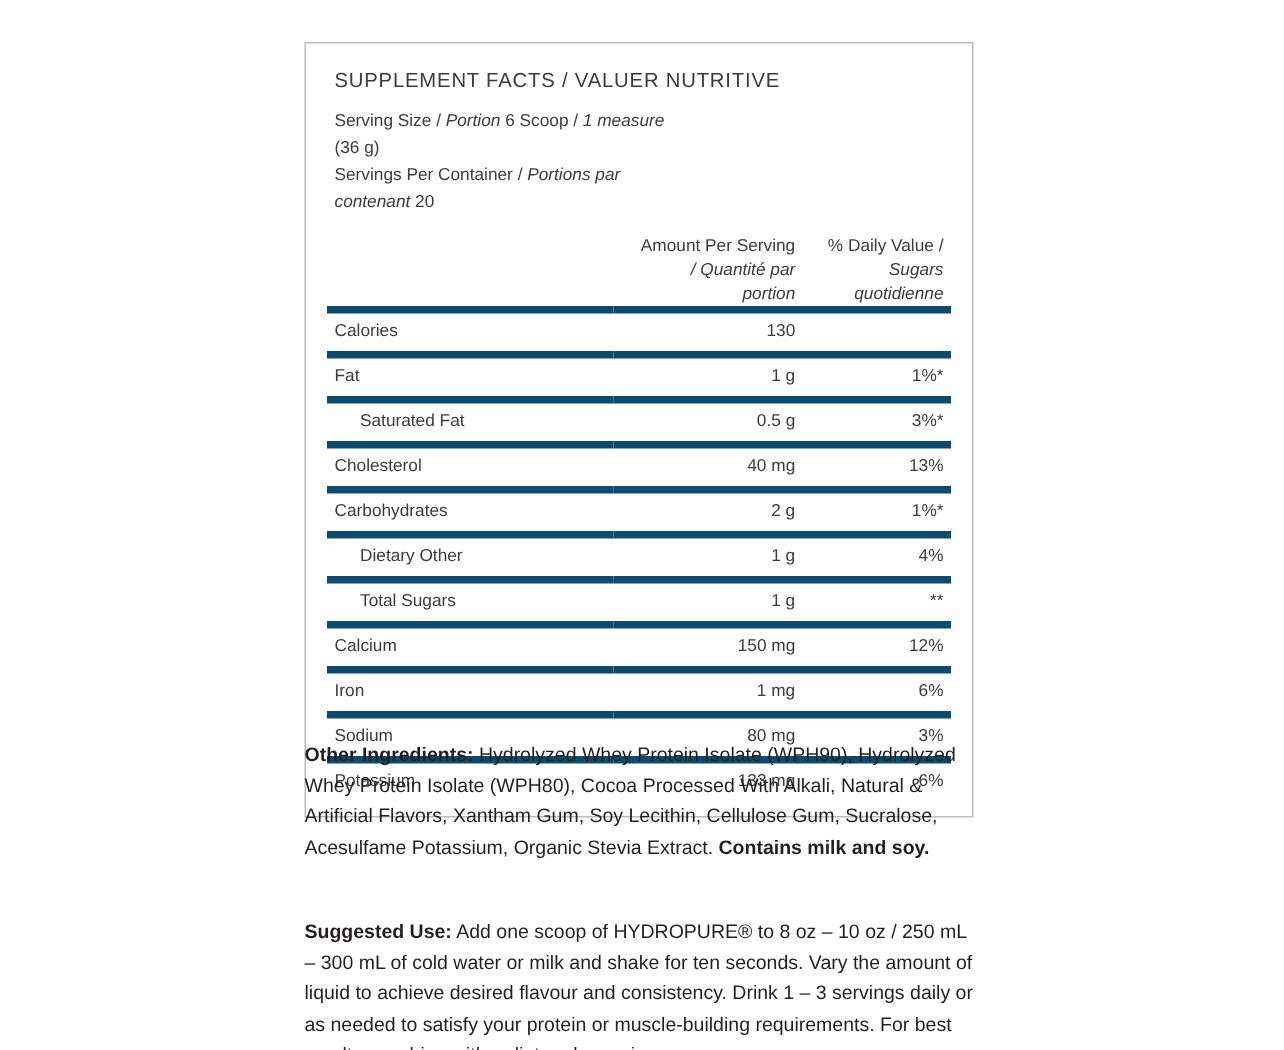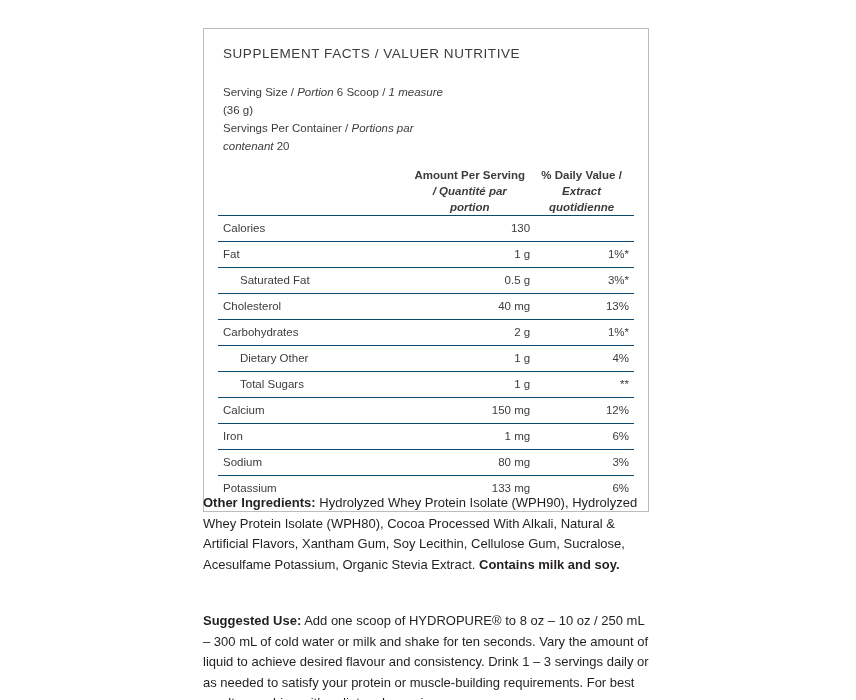--- a/index.html
+++ b/index.html
@@ -28,21 +28,21 @@
     width: 446px;
     box-sizing: border-box;
     border: 1px solid #bcbcbc;
     padding: 14px 14px 10px 14px;
     background: #fff;
   }
   .facts-title {
     font-size: 13.5px;
     letter-spacing: 0.55px;
     color: #3c3c3c;
-    margin: 3px 0 23px 5px;
+    margin: 3px 0 12px 5px;
     font-weight: 400;
   }
   .serving-block {
     margin: 0 0 0 5px;
     font-size: 11.5px;
     line-height: 17px;
     color: #3c3c3c;
   }
   .serving-block .it { font-style: italic; }
   .serving-line { margin-bottom: 1px; }
@@ -52,32 +52,32 @@
     border-collapse: collapse;
     margin-top: 12px;
     font-size: 11.5px;
     color: #3c3c3c;
   }
   table.facts td, table.facts th {
     padding: 0;
     vertical-align: bottom;
   }
   .hdr-row th {
-    font-weight: 700;
-    text-align: center;
+    font-weight: 400;
+    text-align: right;
     padding-bottom: 5px;
     line-height: 16px;
   }
   .hdr-row th.blank { width: 46%; }
   .hdr-row th.amt { width: 30%; padding-right: 4px; }
   .hdr-row th.dv  { width: 24%; padding-right: 5px; }
   .hdr-row th .it { font-style: italic; display: block; }
 
   tr.data td {
-    border-top: 1px solid #0c4a6e;
+    border-top: 5px solid #0c4a6e;
     padding: 5px 0 5px 0;
     line-height: 15px;
     margin-top: 15px;
   }
   tr.data td.name { text-align: left; padding-left: 5px; }
   tr.data td.name.indent { padding-left: 22px; }
   tr.data td.amt { text-align: right; padding-right: 4px; }
   tr.data td.dv  { text-align: right; padding-right: 5px; }
 
   
@@ -113,21 +113,21 @@
       <thead>
         <tr class="hdr-row">
           <th class="blank"></th>
           <th class="amt">
             <span>Amount Per Serving</span>
             <span class="it">/ Quantité par</span>
             <span class="it">portion</span>
           </th>
           <th class="dv">
             <span>% Daily Value /</span>
-            <span class="it">Extract quotidienne</span>
+            <span class="it">Sugars quotidienne</span>
           </th>
         </tr>
       </thead>
       <tbody id="facts-body">
           <tr class="data">
             <td class="name">Calories</td>
             <td class="amt">130</td>
             <td class="dv"></td>
           </tr>
           <tr class="data">

